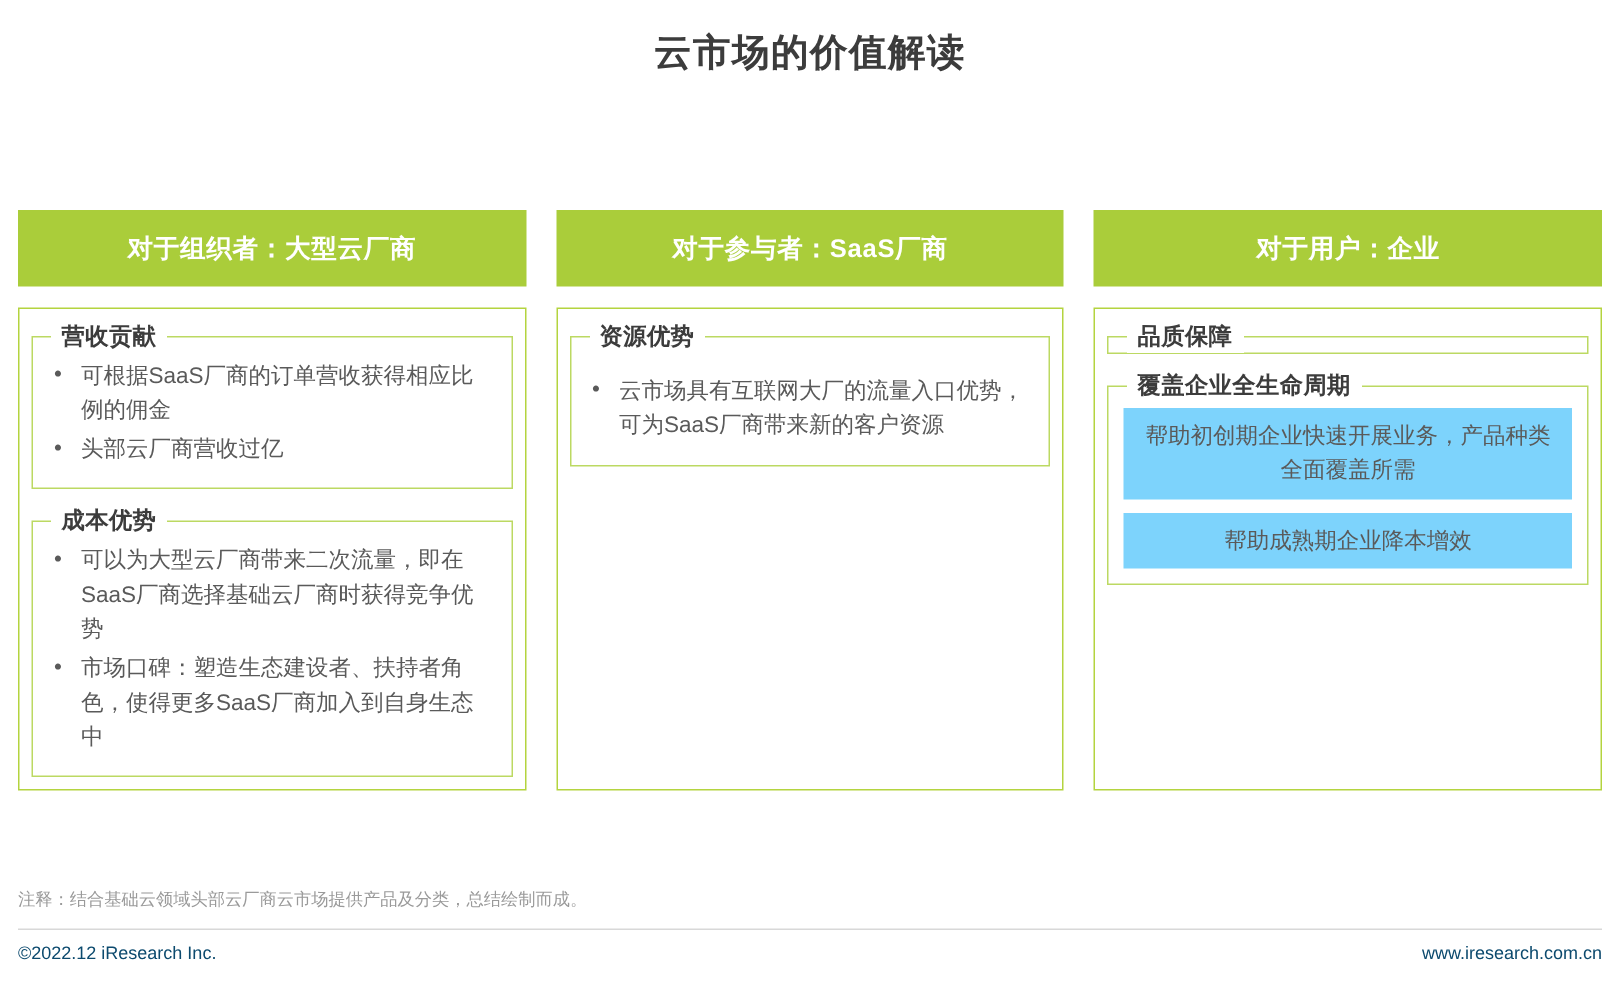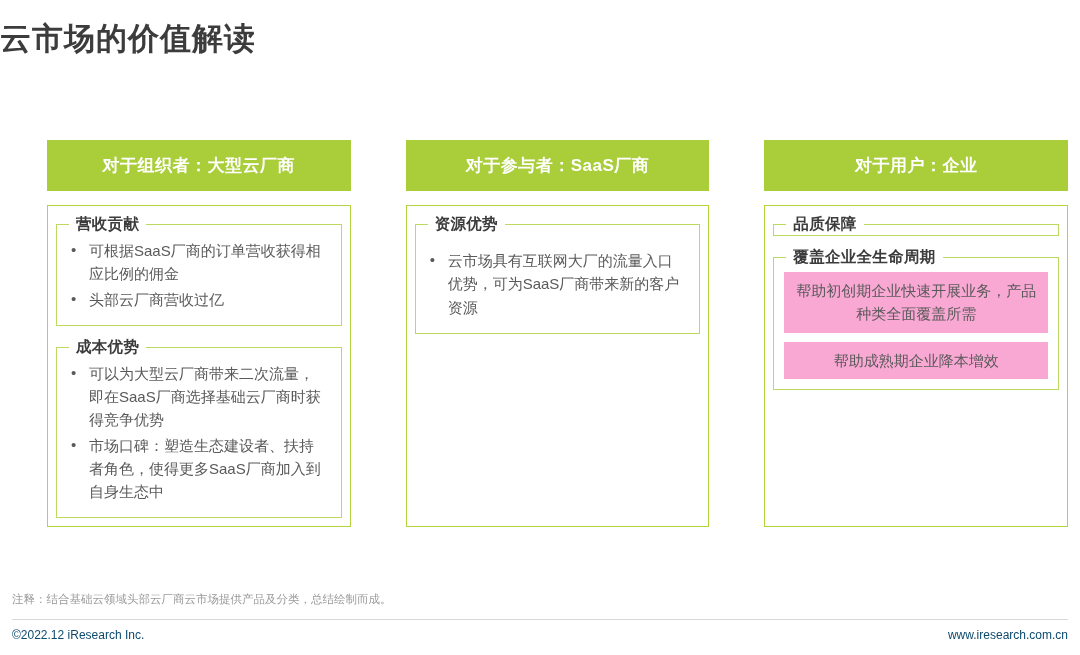--- a/index.html
+++ b/index.html
@@ -6,36 +6,37 @@
   html, body {
     width: 1080px; height: 655px;
     background: #ffffff;
     font-family: "Liberation Sans", "DejaVu Sans", sans-serif;
     overflow: hidden;
   }
   .page { position: relative; width: 1080px; height: 655px; background:#fff; }
 
   
   .title {
-    font-size: 31px;
+    text-align: center;
+    font-size: 25px;
     font-weight: bold;
     color: #3c3c3c;
     letter-spacing: 1px;
     padding-top: 18px;
   }
 
   
   .columns {
     position: absolute;
     top: 140px; left: 12px;
     width: 1056px;
     display: flex;
     gap: 20px;
   }
-  .column { width: 339px; display: flex; flex-direction: column; margin-left: 35px; }
+  .column { width: 339px; display: flex; flex-direction: column; }
 
   .col-header {
     height: 51px;
     background: #aacd3a;
     color: #ffffff;
     font-size: 17px;
     font-weight: bold;
     display: flex;
     align-items: center;
     justify-content: center;
@@ -84,21 +85,21 @@
     left: 4px;
     top: -1px;
     color: #5a5a5a;
     font-size: 15px;
   }
   .pad-top2 { padding-top: 14px; }
 
   
   .chips { display: flex; flex-direction: column; gap: 9px; padding: 4px 10px 10px 10px; }
   .chip {
-    background: #f9a8d4;
+    background: #7dd3fc;
     color: #5a5a5a;
     font-size: 15px;
     line-height: 1.55;
     padding: 7px 11px;
     text-align: center;
   }
 
   
   .footnote {
     position: absolute;

